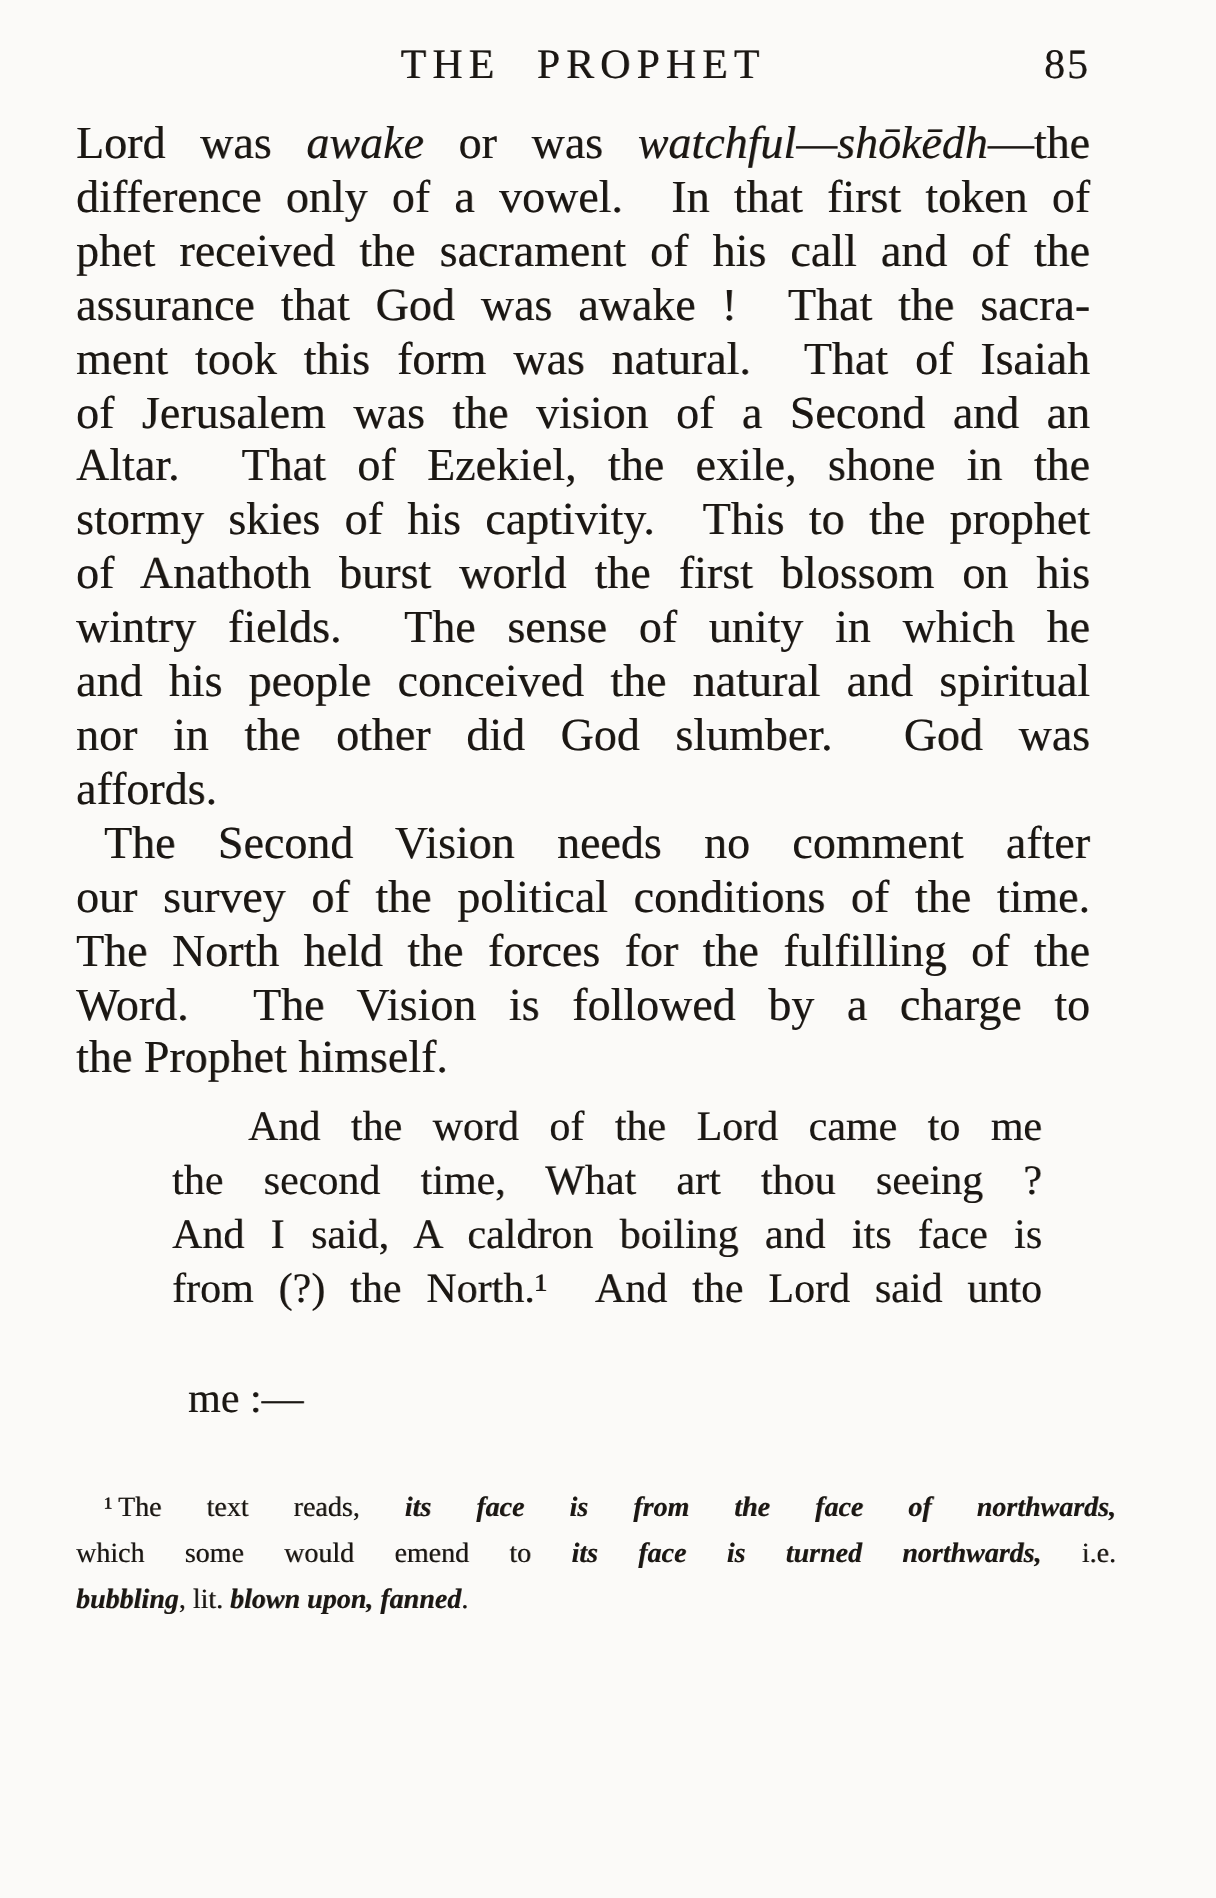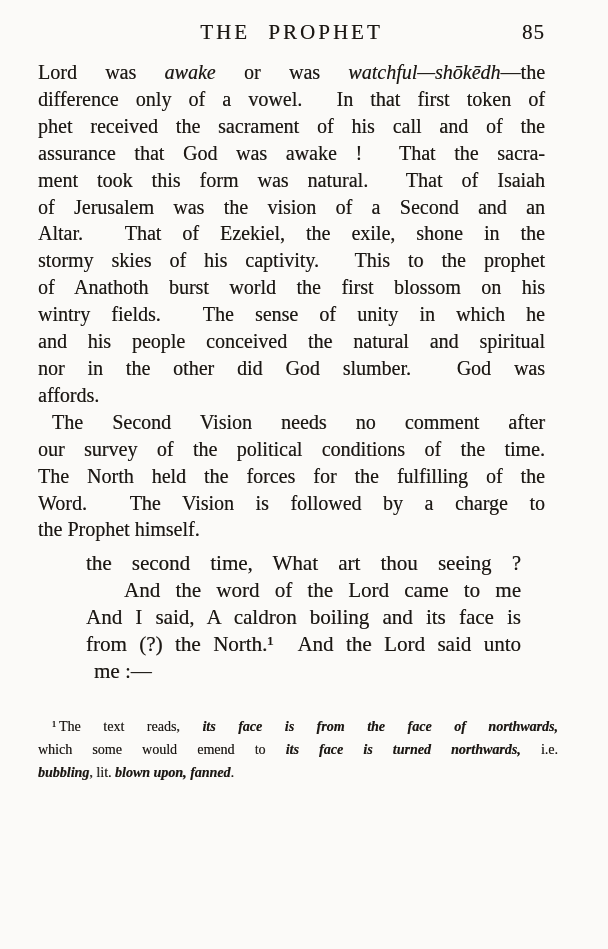--- a/index.html
+++ b/index.html
@@ -50,36 +50,37 @@
   .line {
     text-align: justify;
     text-align-last: justify;
     text-justify: inter-word;
     white-space: normal;
   }
   .line.last {
     text-align-last: left;
   }
   .block.body {
-    font-size: 20px;
+    font-size: 23px;
     line-height: 26.9px;
   }
   .block.body .line.first {
     text-indent: 14px;
   }
   .block.quote {
     font-size: 21px;
     line-height: 26.9px;
     margin: 7px 24px 0 48px;
   }
   .block.quote .line.first {
     text-indent: 38px;
   }
   .block.quote .line.last {
     text-indent: 8px;
+    margin-top: 28px;
   }
   .block.footnote {
     font-size: 14px;
     line-height: 23px;
     margin-top: 30px;
     width: 520px;
   }
   .block.footnote .line.first {
     text-indent: 14px;
   }
@@ -115,22 +116,22 @@
         <div class="line last"><span>affords.</span></div>
       </div>
     <div class="block body">
         <div class="line first"><span>The Second Vision needs no comment after</span></div>
         <div class="line"><span>our survey of the political conditions of the time.</span></div>
         <div class="line"><span>The North held the forces for the fulfilling of the</span></div>
         <div class="line"><span>Word.&nbsp; The Vision is followed by a charge to</span></div>
         <div class="line last"><span>the Prophet himself.</span></div>
       </div>
     <div class="block quote">
+        <div class="line first"><span>And the word of the Lord came to me</span></div>
         <div class="line"><span>the second time, What art thou seeing&nbsp;?</span></div>
-        <div class="line first"><span>And the word of the Lord came to me</span></div>
         <div class="line"><span>And I said, A caldron boiling and its face is</span></div>
         <div class="line"><span>from (?) the North.¹&nbsp; And the Lord said unto</span></div>
         <div class="line last"><span>me&nbsp;:—</span></div>
       </div>
     <div class="block footnote">
         <div class="line first"><span>¹ The text reads, </span><i>its face is from the face of northwards,</i></div>
         <div class="line"><span>which some would emend to </span><i>its face is turned northwards,</i><span> i.e.</span></div>
         <div class="line last"><i>bubbling</i><span>, lit. </span><i>blown upon,</i><span> </span><i>fanned</i><span>.</span></div>
       </div>
   </div>

